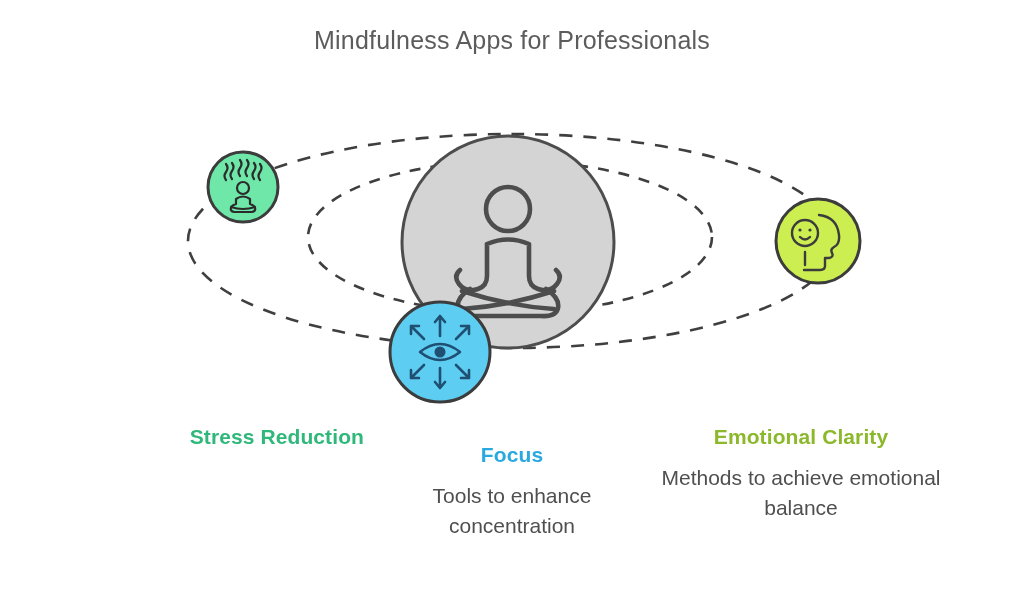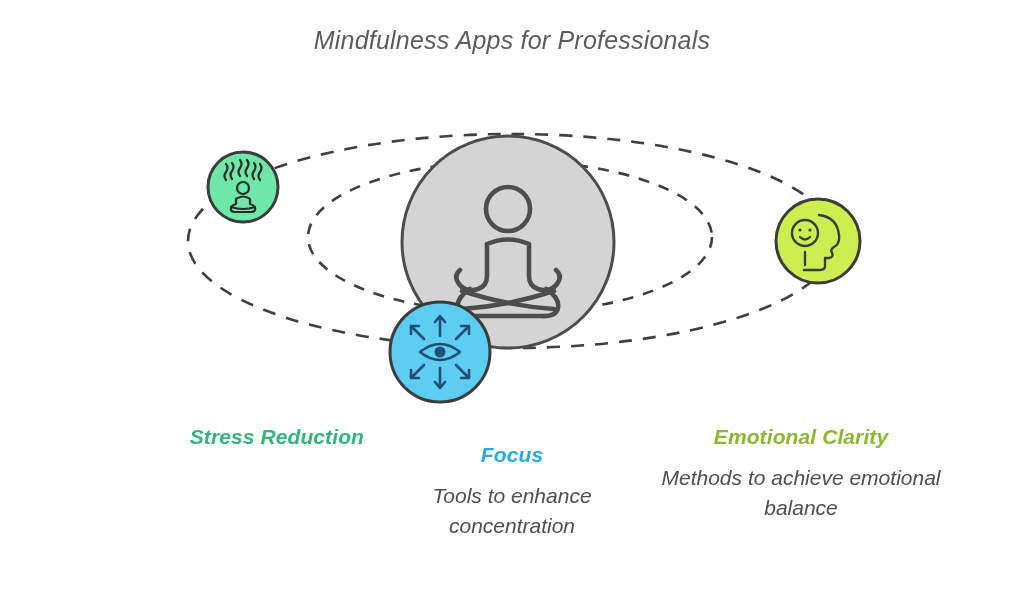--- a/index.html
+++ b/index.html
@@ -13,21 +13,20 @@
     width: 1024px;
     height: 614px;
     overflow: hidden;
     position: relative;
     color: #4a4a4a;
   }
   #infographic {
     position: relative;
     width: 1024px;
     height: 558px;
-    font-style: italic;
   }
   .title {
     position: absolute;
     left: 0;
     top: 26px;
     width: 1024px;
     text-align: center;
     font-size: 25px;
     font-weight: 400;
     color: #5c5c5c;

